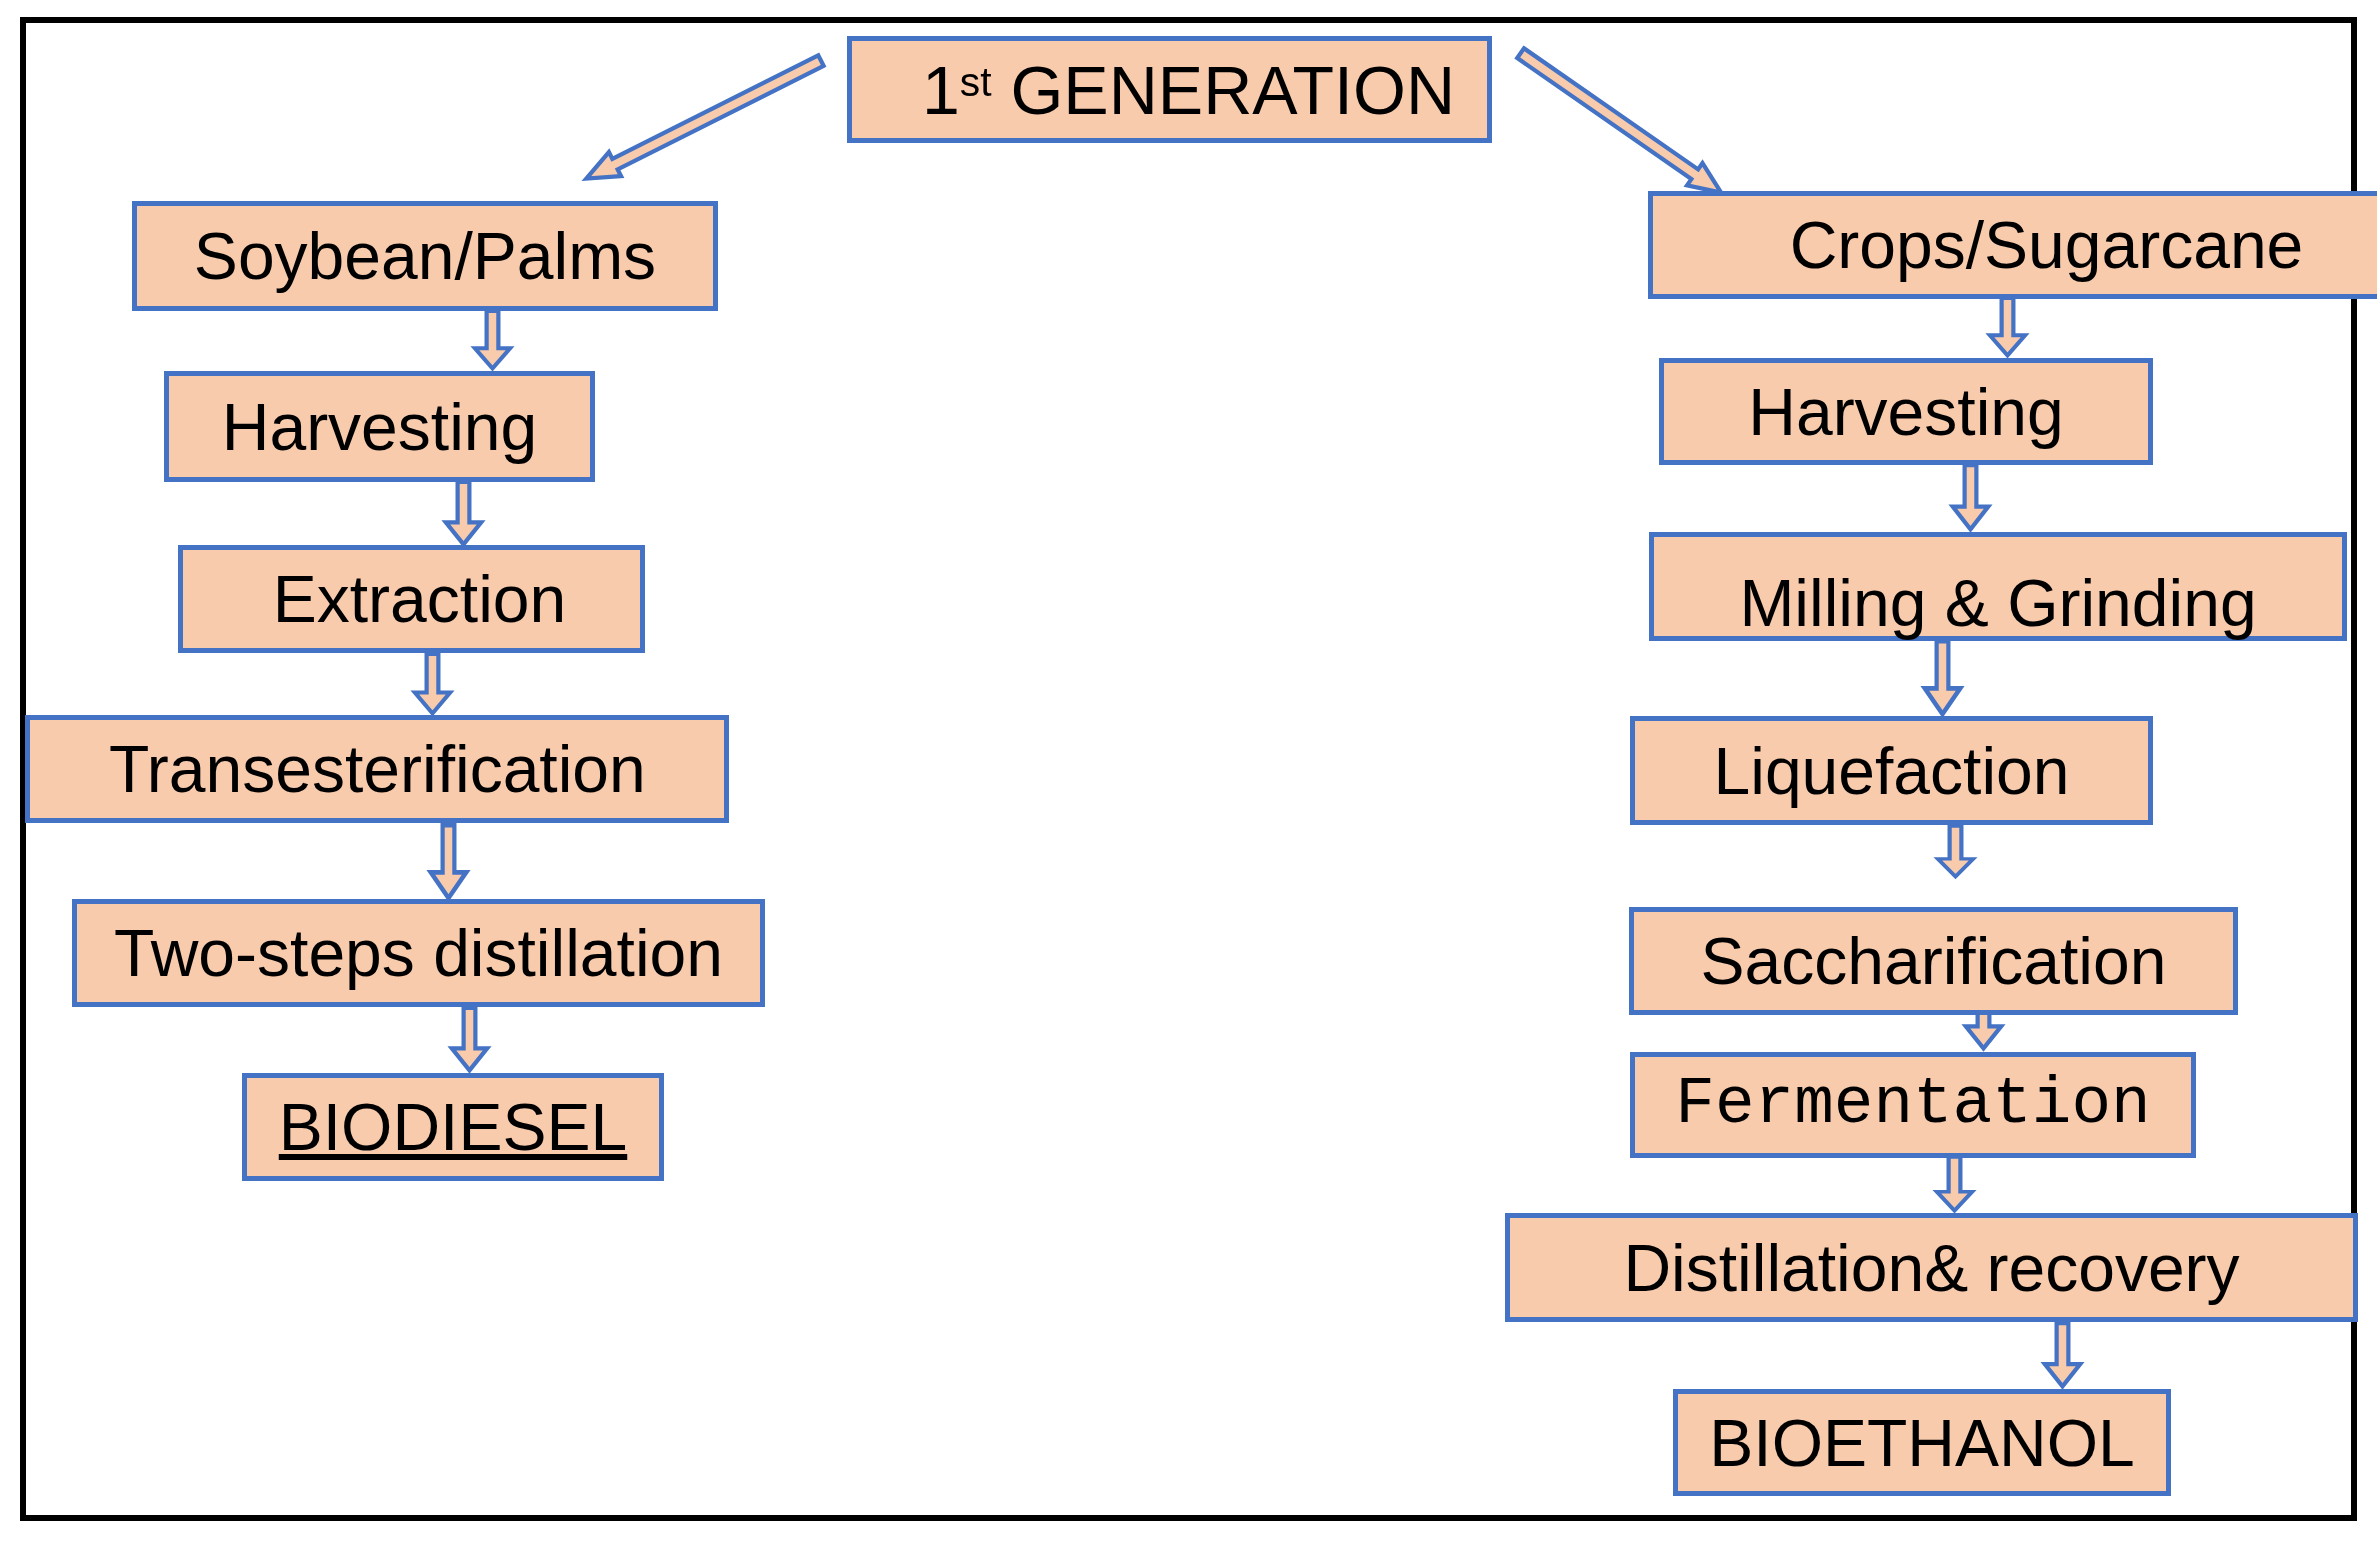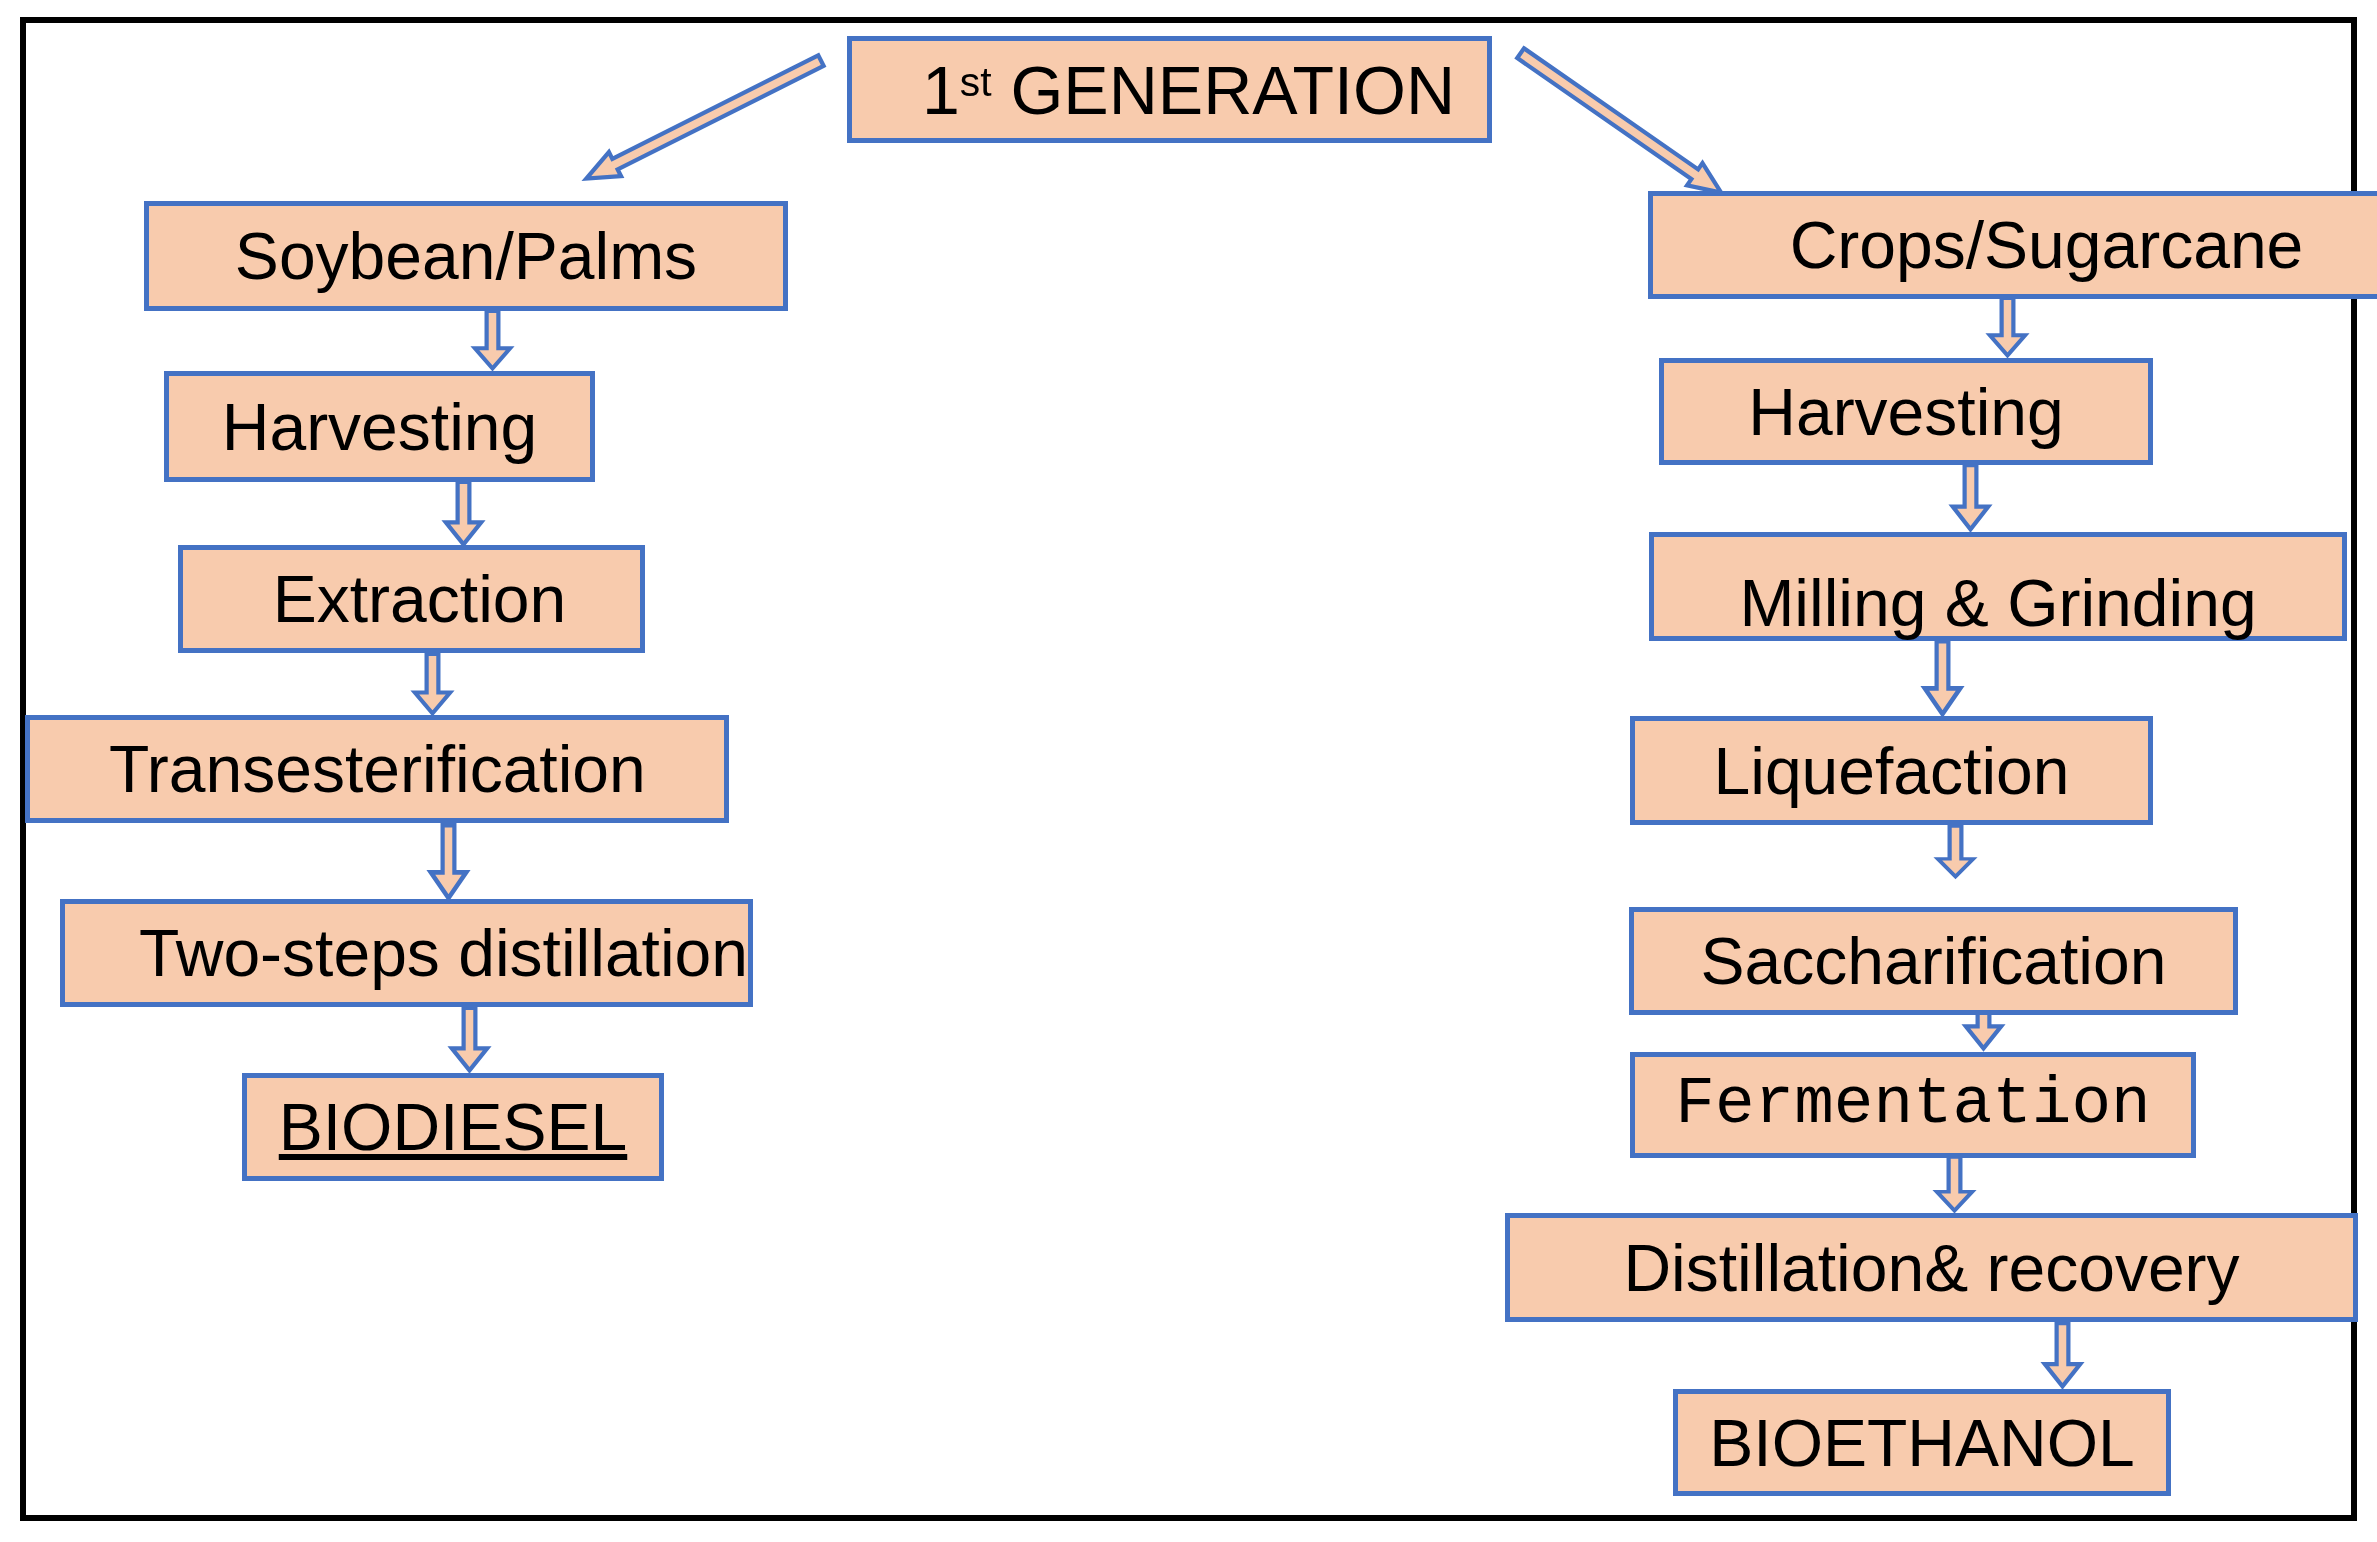--- a/index.html
+++ b/index.html
@@ -54,21 +54,21 @@
       <polygon points="0,-7 273,-7 273,-16 311,0 273,16 273,7 0,7"></polygon>
     </g>
   </svg>
 
   <svg class="conn" style="left:1499px;top:38px;" width="246" height="169" viewBox="0 0 290 200">
     <g transform="translate(25,18) rotate(34.8)">
       <polygon points="0,-7 251,-7 251,-16 289,0 251,16 251,7 0,7"></polygon>
     </g>
   </svg>
 
-  <div class="node" style="left:144px;top:201px;width:644px;height:110px;text-align:center;">
+  <div class="node" style="left:132px;top:201px;width:586px;height:110px;text-align:center;">
     <span>Soybean/Palms</span>
   </div>
 
   <svg class="conn" style="left:474px;top:311px;" width="37" height="59" viewBox="0 0 44 76" preserveAspectRatio="none">
     <polygon points="15,0 29,0 29,48 43,48 22,74 1,48 15,48"></polygon>
   </svg>
 
   <div class="node" style="left:164px;top:371px;width:431px;height:111px;">
     <span>Harvesting</span>
   </div>
@@ -86,21 +86,21 @@
   </svg>
 
   <div class="node" style="left:25.4px;top:715px;width:704px;height:108px;">
     <span>Transesterification</span>
   </div>
 
   <svg class="conn" style="left:430px;top:825px;" width="37" height="75" viewBox="0 0 44 76" preserveAspectRatio="none">
     <polygon points="15,0 29,0 29,48 43,48 22,74 1,48 15,48"></polygon>
   </svg>
 
-  <div class="node" style="left:60px;top:899px;width:693px;height:108px;justify-content:flex-end;">
+  <div class="node" style="left:72px;top:899px;width:693px;height:108px;">
     <span>Two-steps distillation</span>
   </div>
 
   <svg class="conn" style="left:451px;top:1008px;" width="37" height="64" viewBox="0 0 44 76" preserveAspectRatio="none">
     <polygon points="15,0 29,0 29,48 43,48 22,74 1,48 15,48"></polygon>
   </svg>
 
   <div class="node" style="left:242px;top:1073px;width:422px;height:108px;text-decoration:underline;">
     <span>BIODIESEL</span>
   </div>

